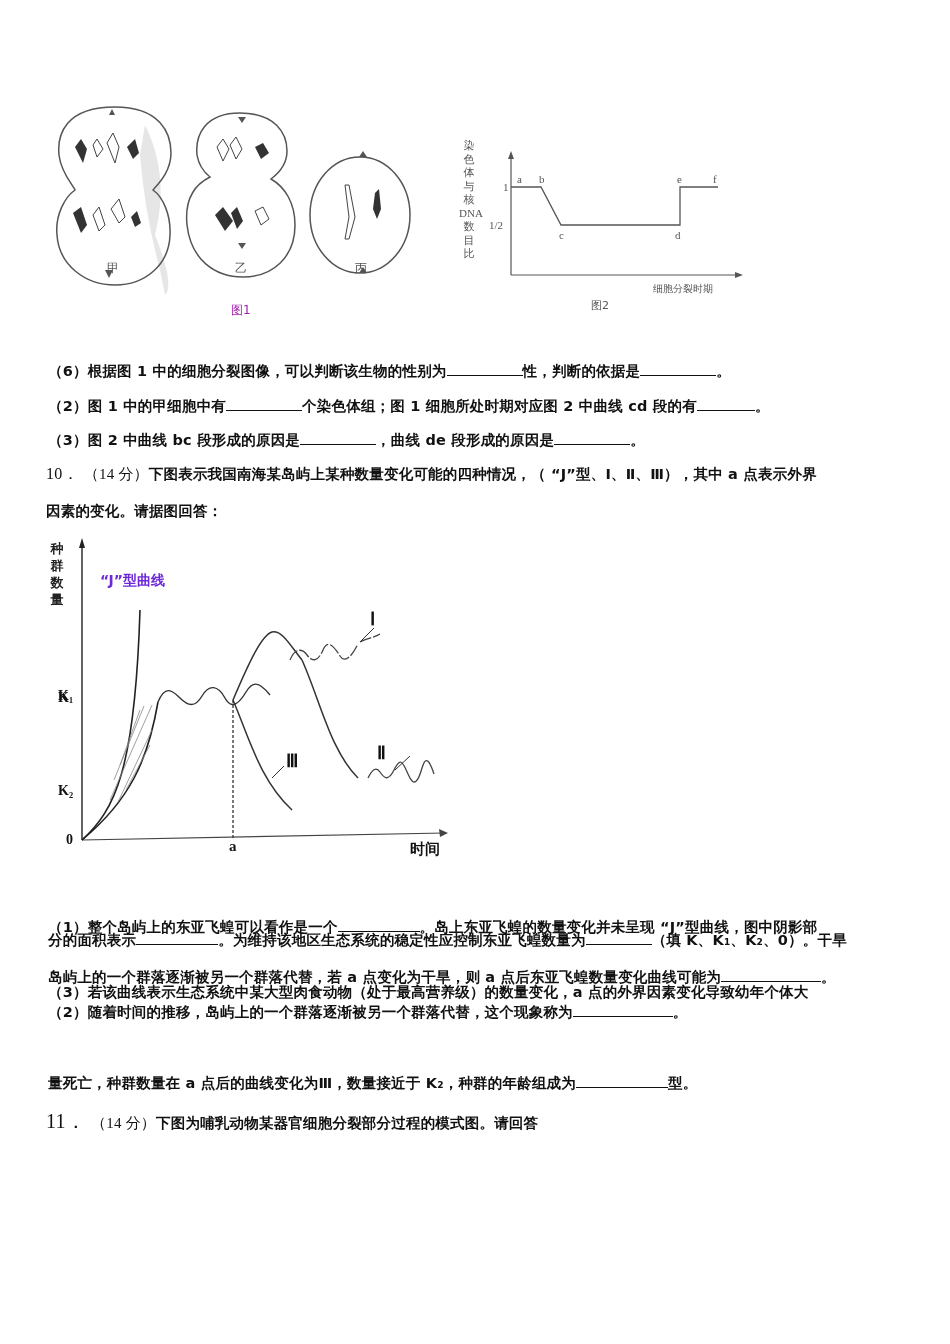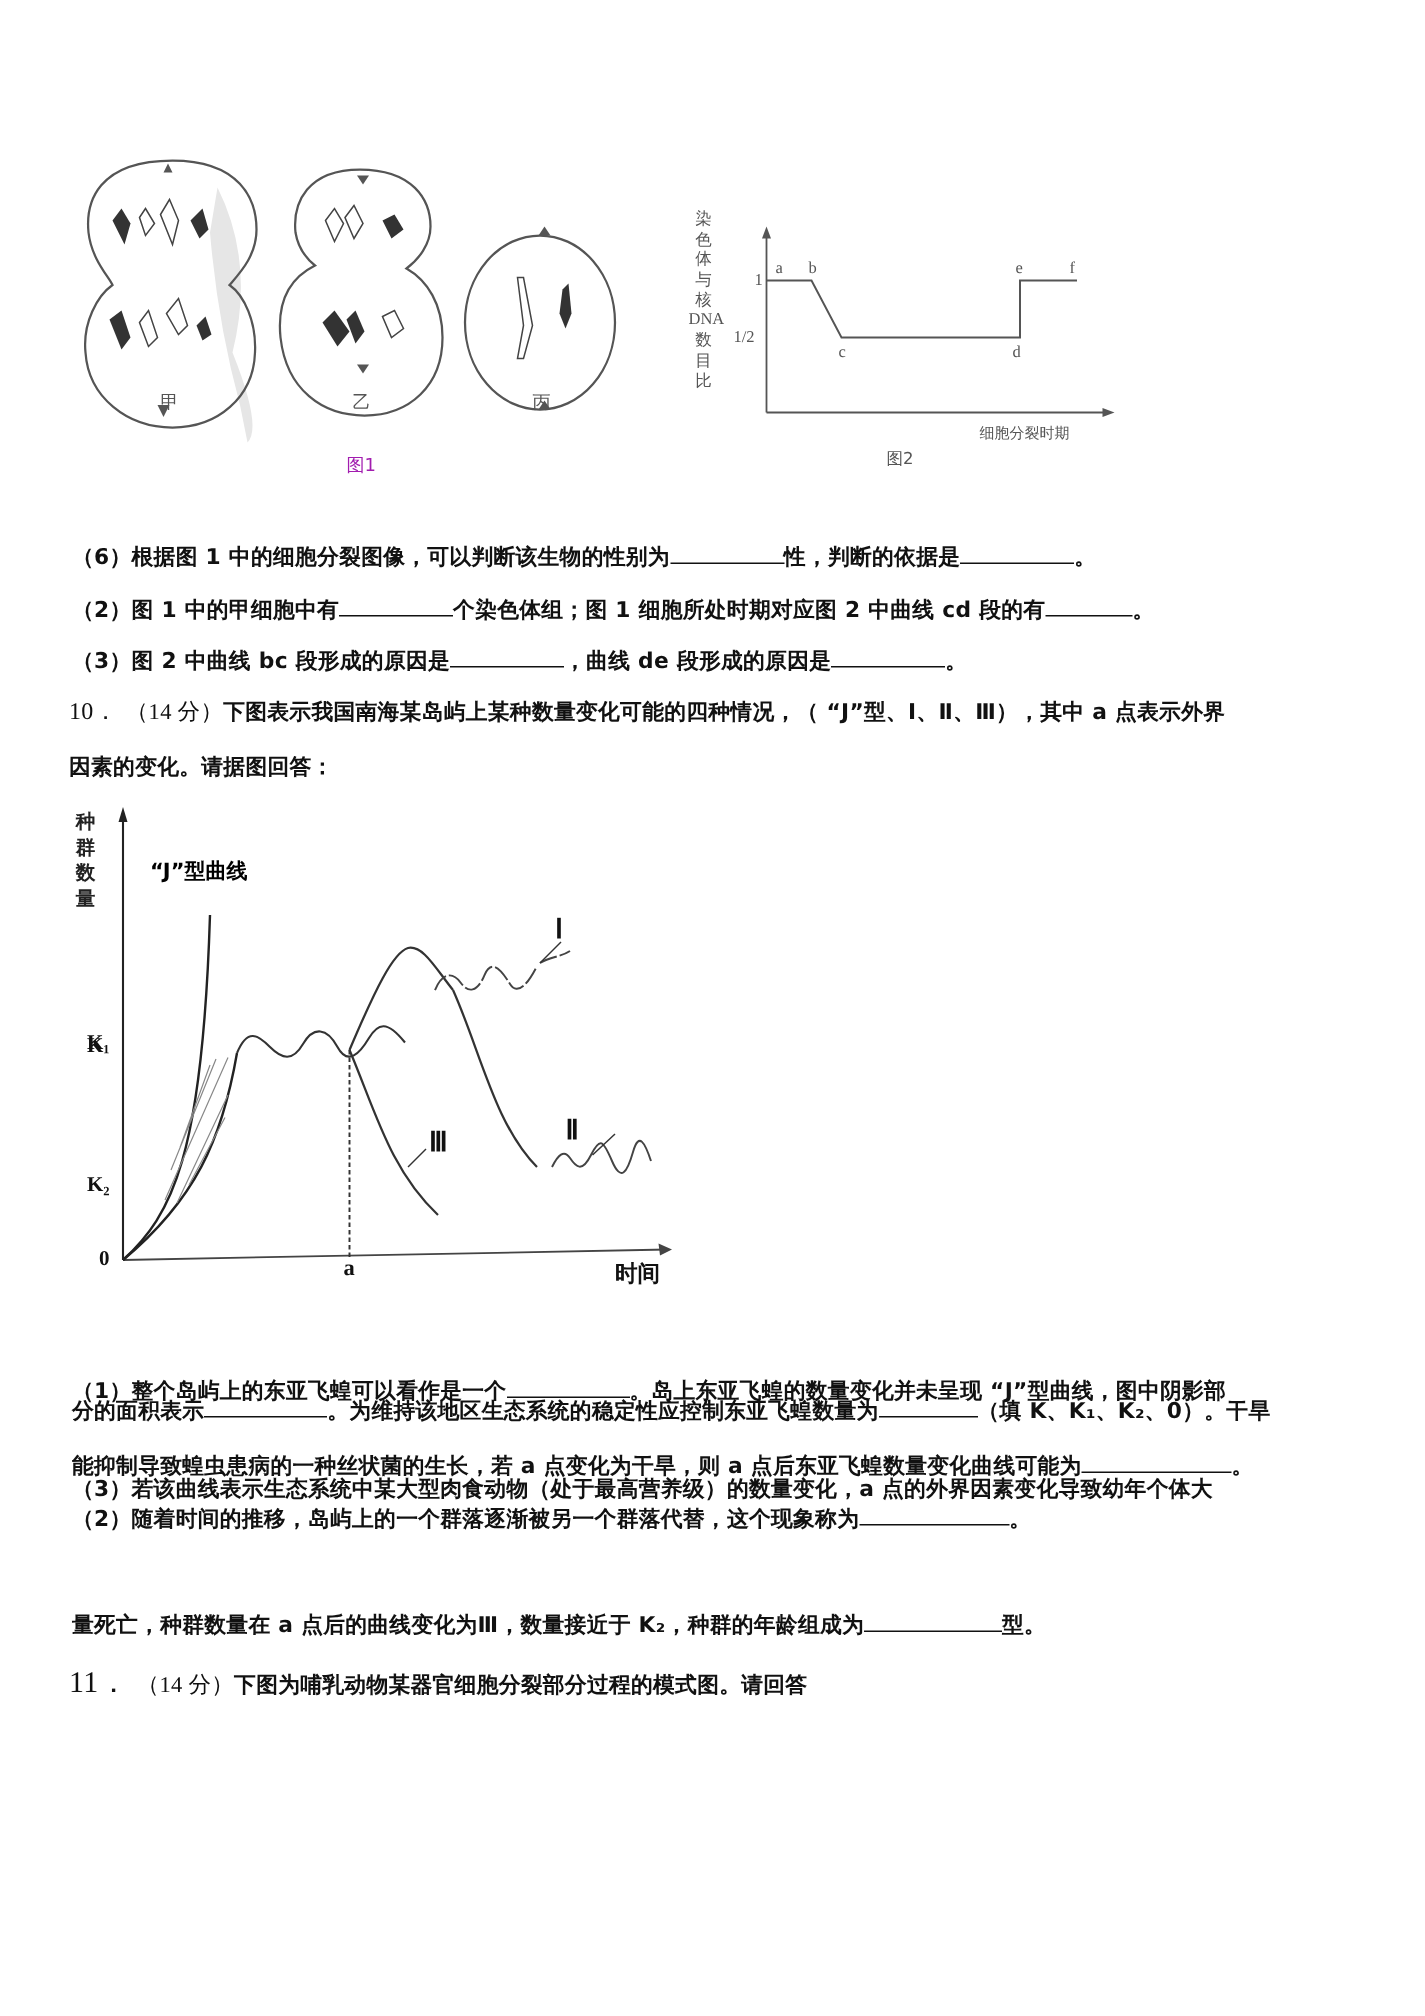--- a/index.html
+++ b/index.html
@@ -132,40 +132,40 @@
     <line x1="232" y1="248" x2="244" y2="236" stroke="#333" stroke-width="1"></line>
     <line x1="320" y1="112" x2="334" y2="98" stroke="#333" stroke-width="1"></line>
     <line x1="355" y1="240" x2="370" y2="226" stroke="#333" stroke-width="1"></line>
   </svg>
   <div class="abs" style="left:6px; top:10px; width:22px; font-size:13px; font-weight:bold; line-height:17px; text-align:center; color:#222;">
     <div>种</div>
     <div>群</div>
     <div>数</div>
     <div>量</div>
   </div>
-  <span class="abs" style="left:60px; top:42px; font-size:14px; font-weight:bold; color:#000000;">“J”型曲线</span>
+  <span class="abs" style="left:60px; top:42px; font-size:14px; font-weight:bold; color:#6d28d9;">“J”型曲线</span>
   <span class="abs" style="left:18px; top:118px; font-size:14px; font-weight:bold; font-family:'Liberation Serif',serif;margin-top:40px;">K₁</span>
   <span class="abs" style="left:18px; top:160px; font-size:14px; font-weight:bold; font-family:'Liberation Serif',serif;">K</span>
   <span class="abs" style="left:18px; top:253px; font-size:14px; font-weight:bold; font-family:'Liberation Serif',serif;">K₂</span>
   <span class="abs" style="left:26px; top:302px; font-size:14px; font-weight:bold; font-family:'Liberation Serif',serif;">0</span>
   <span class="abs" style="left:189px; top:308px; font-size:15px; font-weight:bold; font-family:'Liberation Serif',serif;">a</span>
   <span class="abs" style="left:370px; top:310px; font-size:15px; font-weight:bold;">时间</span>
   <span class="abs" style="left:330px; top:78px; font-size:18px; font-weight:bold; font-family:'Liberation Serif',serif;">Ⅰ</span>
   <span class="abs" style="left:337px; top:212px; font-size:18px; font-weight:bold; font-family:'Liberation Serif',serif;">Ⅱ</span>
   <span class="abs" style="left:246px; top:220px; font-size:18px; font-weight:bold; font-family:'Liberation Serif',serif;">Ⅲ</span>
 </div>
 
 <div class="line" style="top:917px;text-align:center;">
   <span>（1）整个岛屿上的东亚飞蝗可以看作是一个</span><span class="blank" style="width:82px;"></span><span>。岛上东亚飞蝗的数量变化并未呈现 “J”型曲线，图中阴影部</span>
 </div>
 <div class="line" style="top:930px;">
   <span>分的面积表示</span><span class="blank" style="width:82px;"></span><span>。为维持该地区生态系统的稳定性应控制东亚飞蝗数量为</span><span class="blank" style="width:66px;"></span><span>（填 K、K₁、K₂、0）。干旱</span>
 </div>
 <div class="line" style="top:967px;">
-  <span>能抑制导致蝗虫患病的一种丝状菌的生长，若 a 点变化为干旱，则 a 点后东亚飞蝗数量变化曲线可能为</span><span class="blank" style="width:100px;"></span><span>。</span>
+  <span>岛屿上的一个群落逐渐被另一个群落代替，若 a 点变化为干旱，则 a 点后东亚飞蝗数量变化曲线可能为</span><span class="blank" style="width:100px;"></span><span>。</span>
 </div>
 <div class="line" style="top:1002px;">
   <span>（2）随着时间的推移，岛屿上的一个群落逐渐被另一个群落代替，这个现象称为</span><span class="blank" style="width:100px;"></span><span>。</span>
 </div>
 <div class="line" style="top:983px;">
   <span>（3）若该曲线表示生态系统中某大型肉食动物（处于最高营养级）的数量变化，a 点的外界因素变化导致幼年个体大</span>
 </div>
 <div class="line" style="top:1073px;">
   <span>量死亡，种群数量在 a 点后的曲线变化为Ⅲ，数量接近于 K₂，种群的年龄组成为</span><span class="blank" style="width:92px;"></span><span>型。</span>
 </div>

